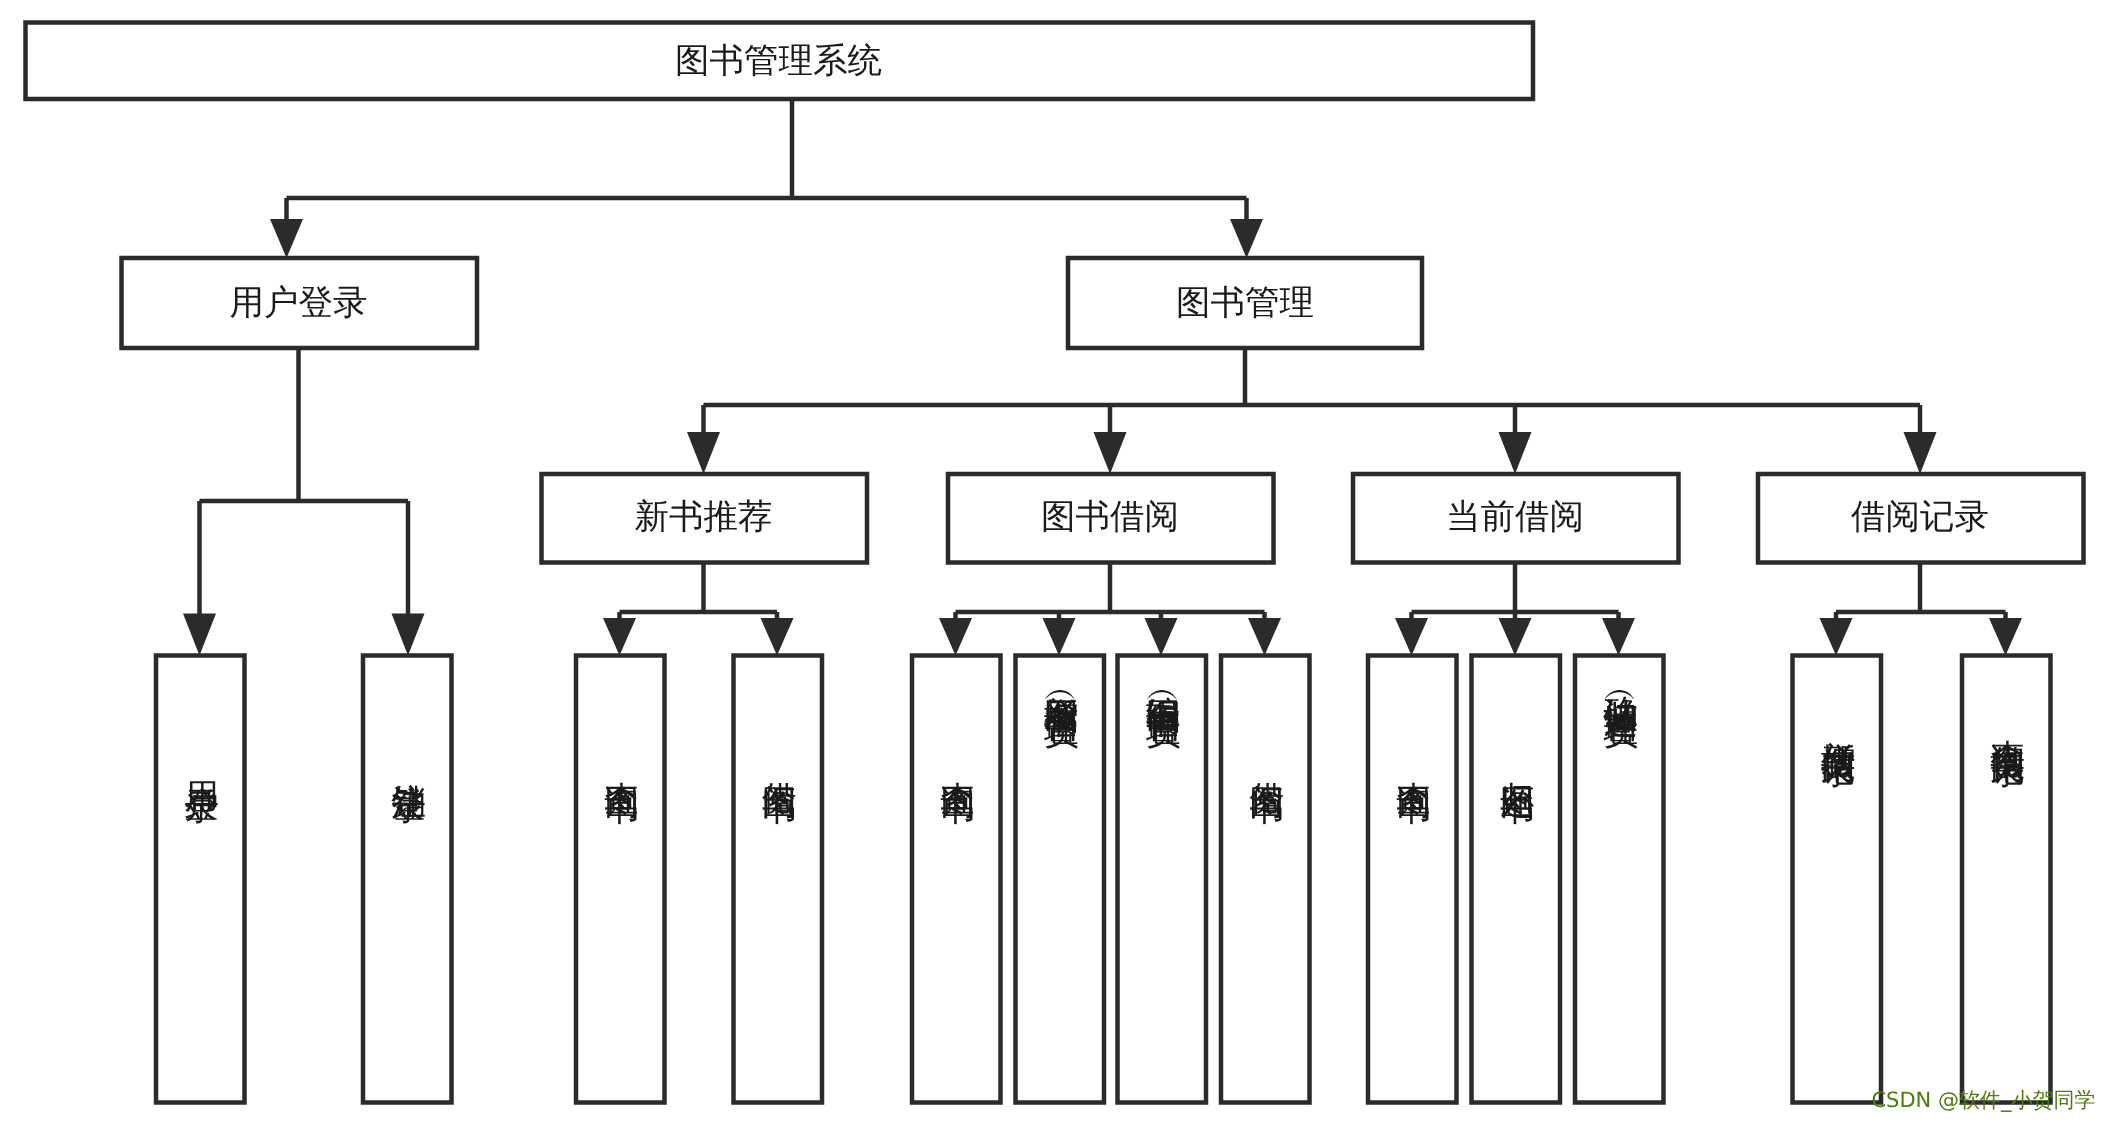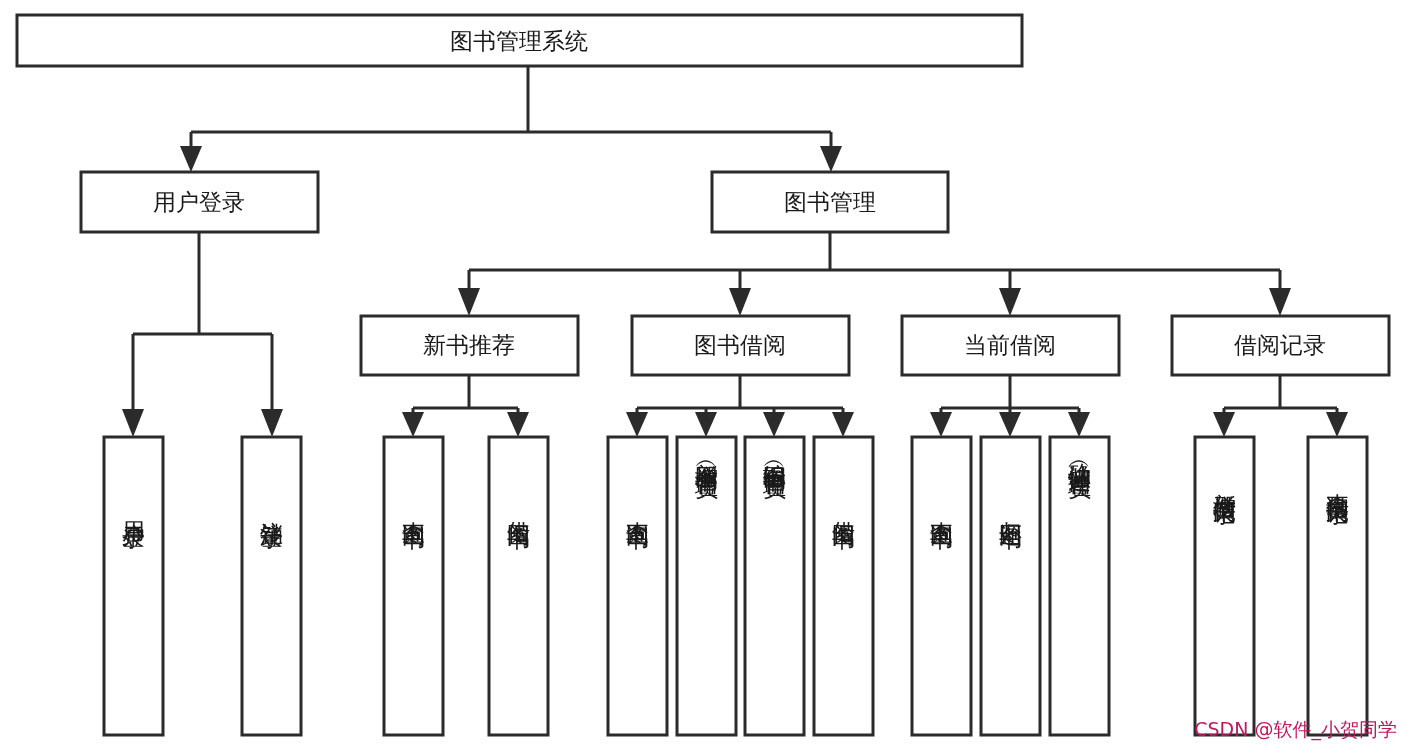--- a/index.html
+++ b/index.html
@@ -63,22 +63,22 @@
     line-height: 1.0;
     color: #1a1a1a;
     letter-spacing: 2px;
     white-space: nowrap;
   }
   .watermark {
     position: absolute;
     right: 8px;
     bottom: 4px;
     font-family: "DejaVu Sans", "Liberation Sans", sans-serif;
-    font-size: 19px;
-    color: #be185d;
+    font-size: 14px;
+    color: #4d7c0f;
     white-space: nowrap;
   }
 </style>
 </head>
 <body>
 
 <div id="diagram-root">
 
   <svg class="flow" viewBox="0 0 1405 747" xmlns="http://www.w3.org/2000/svg">
 

